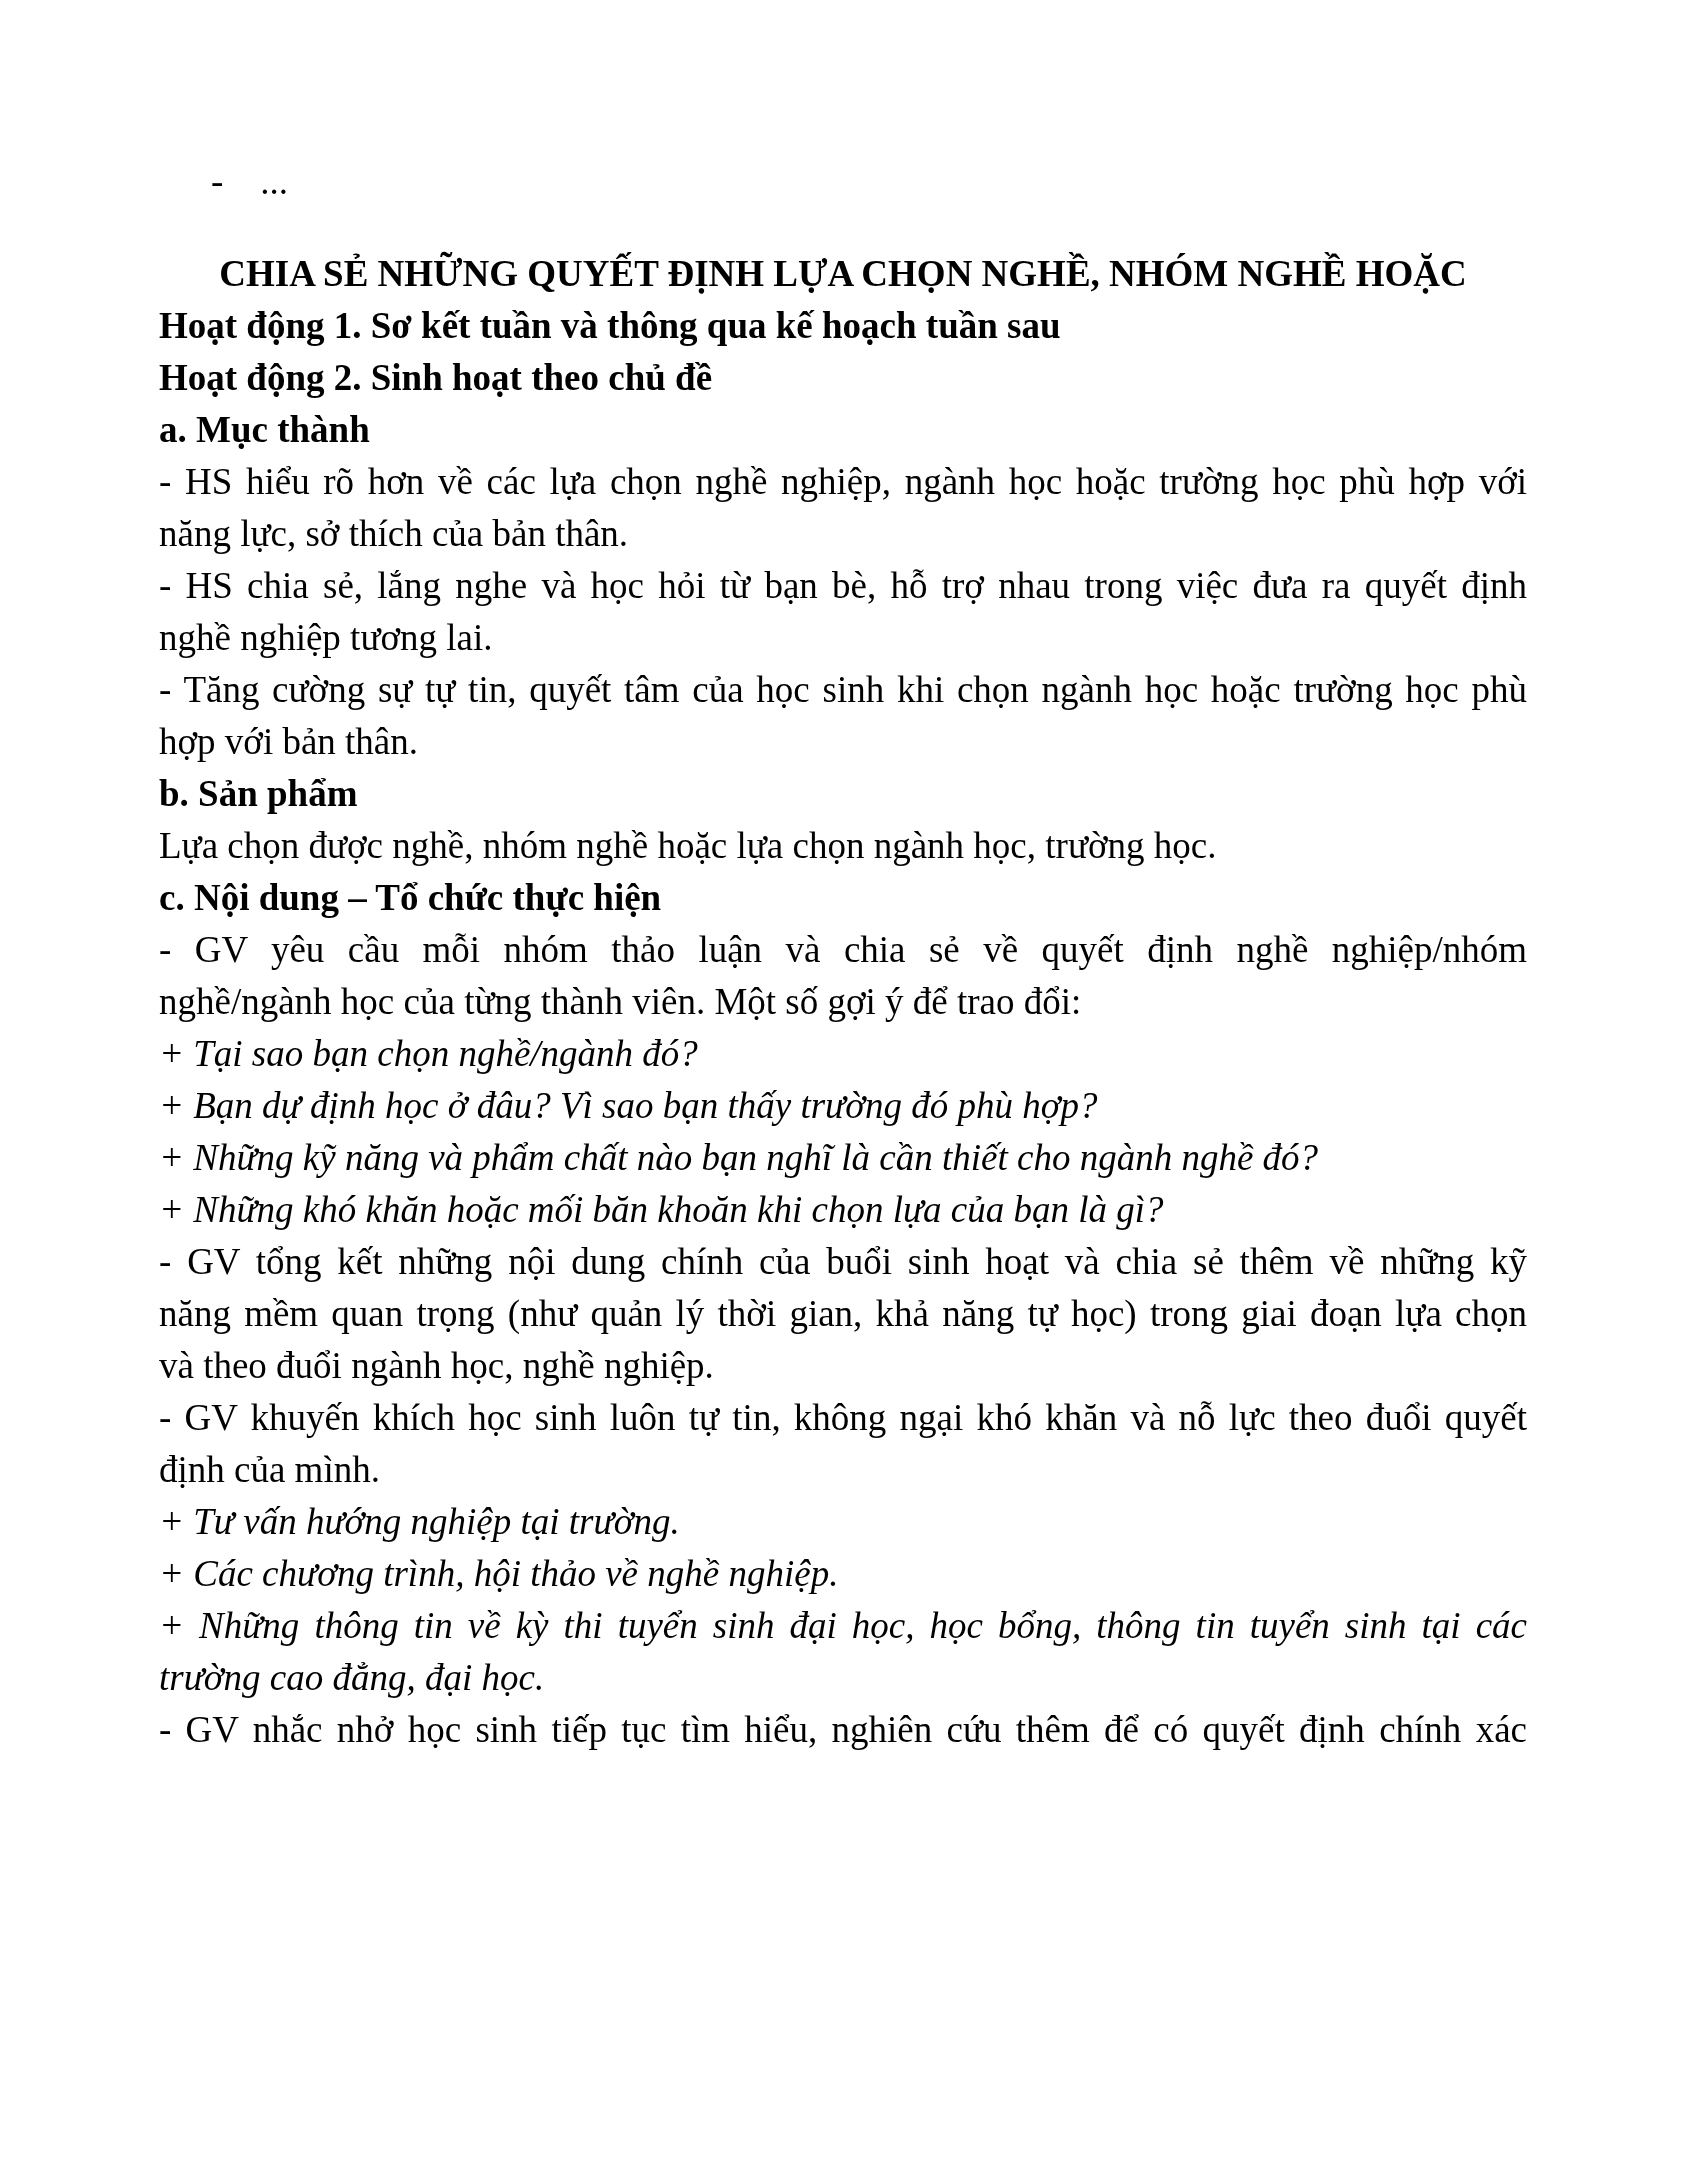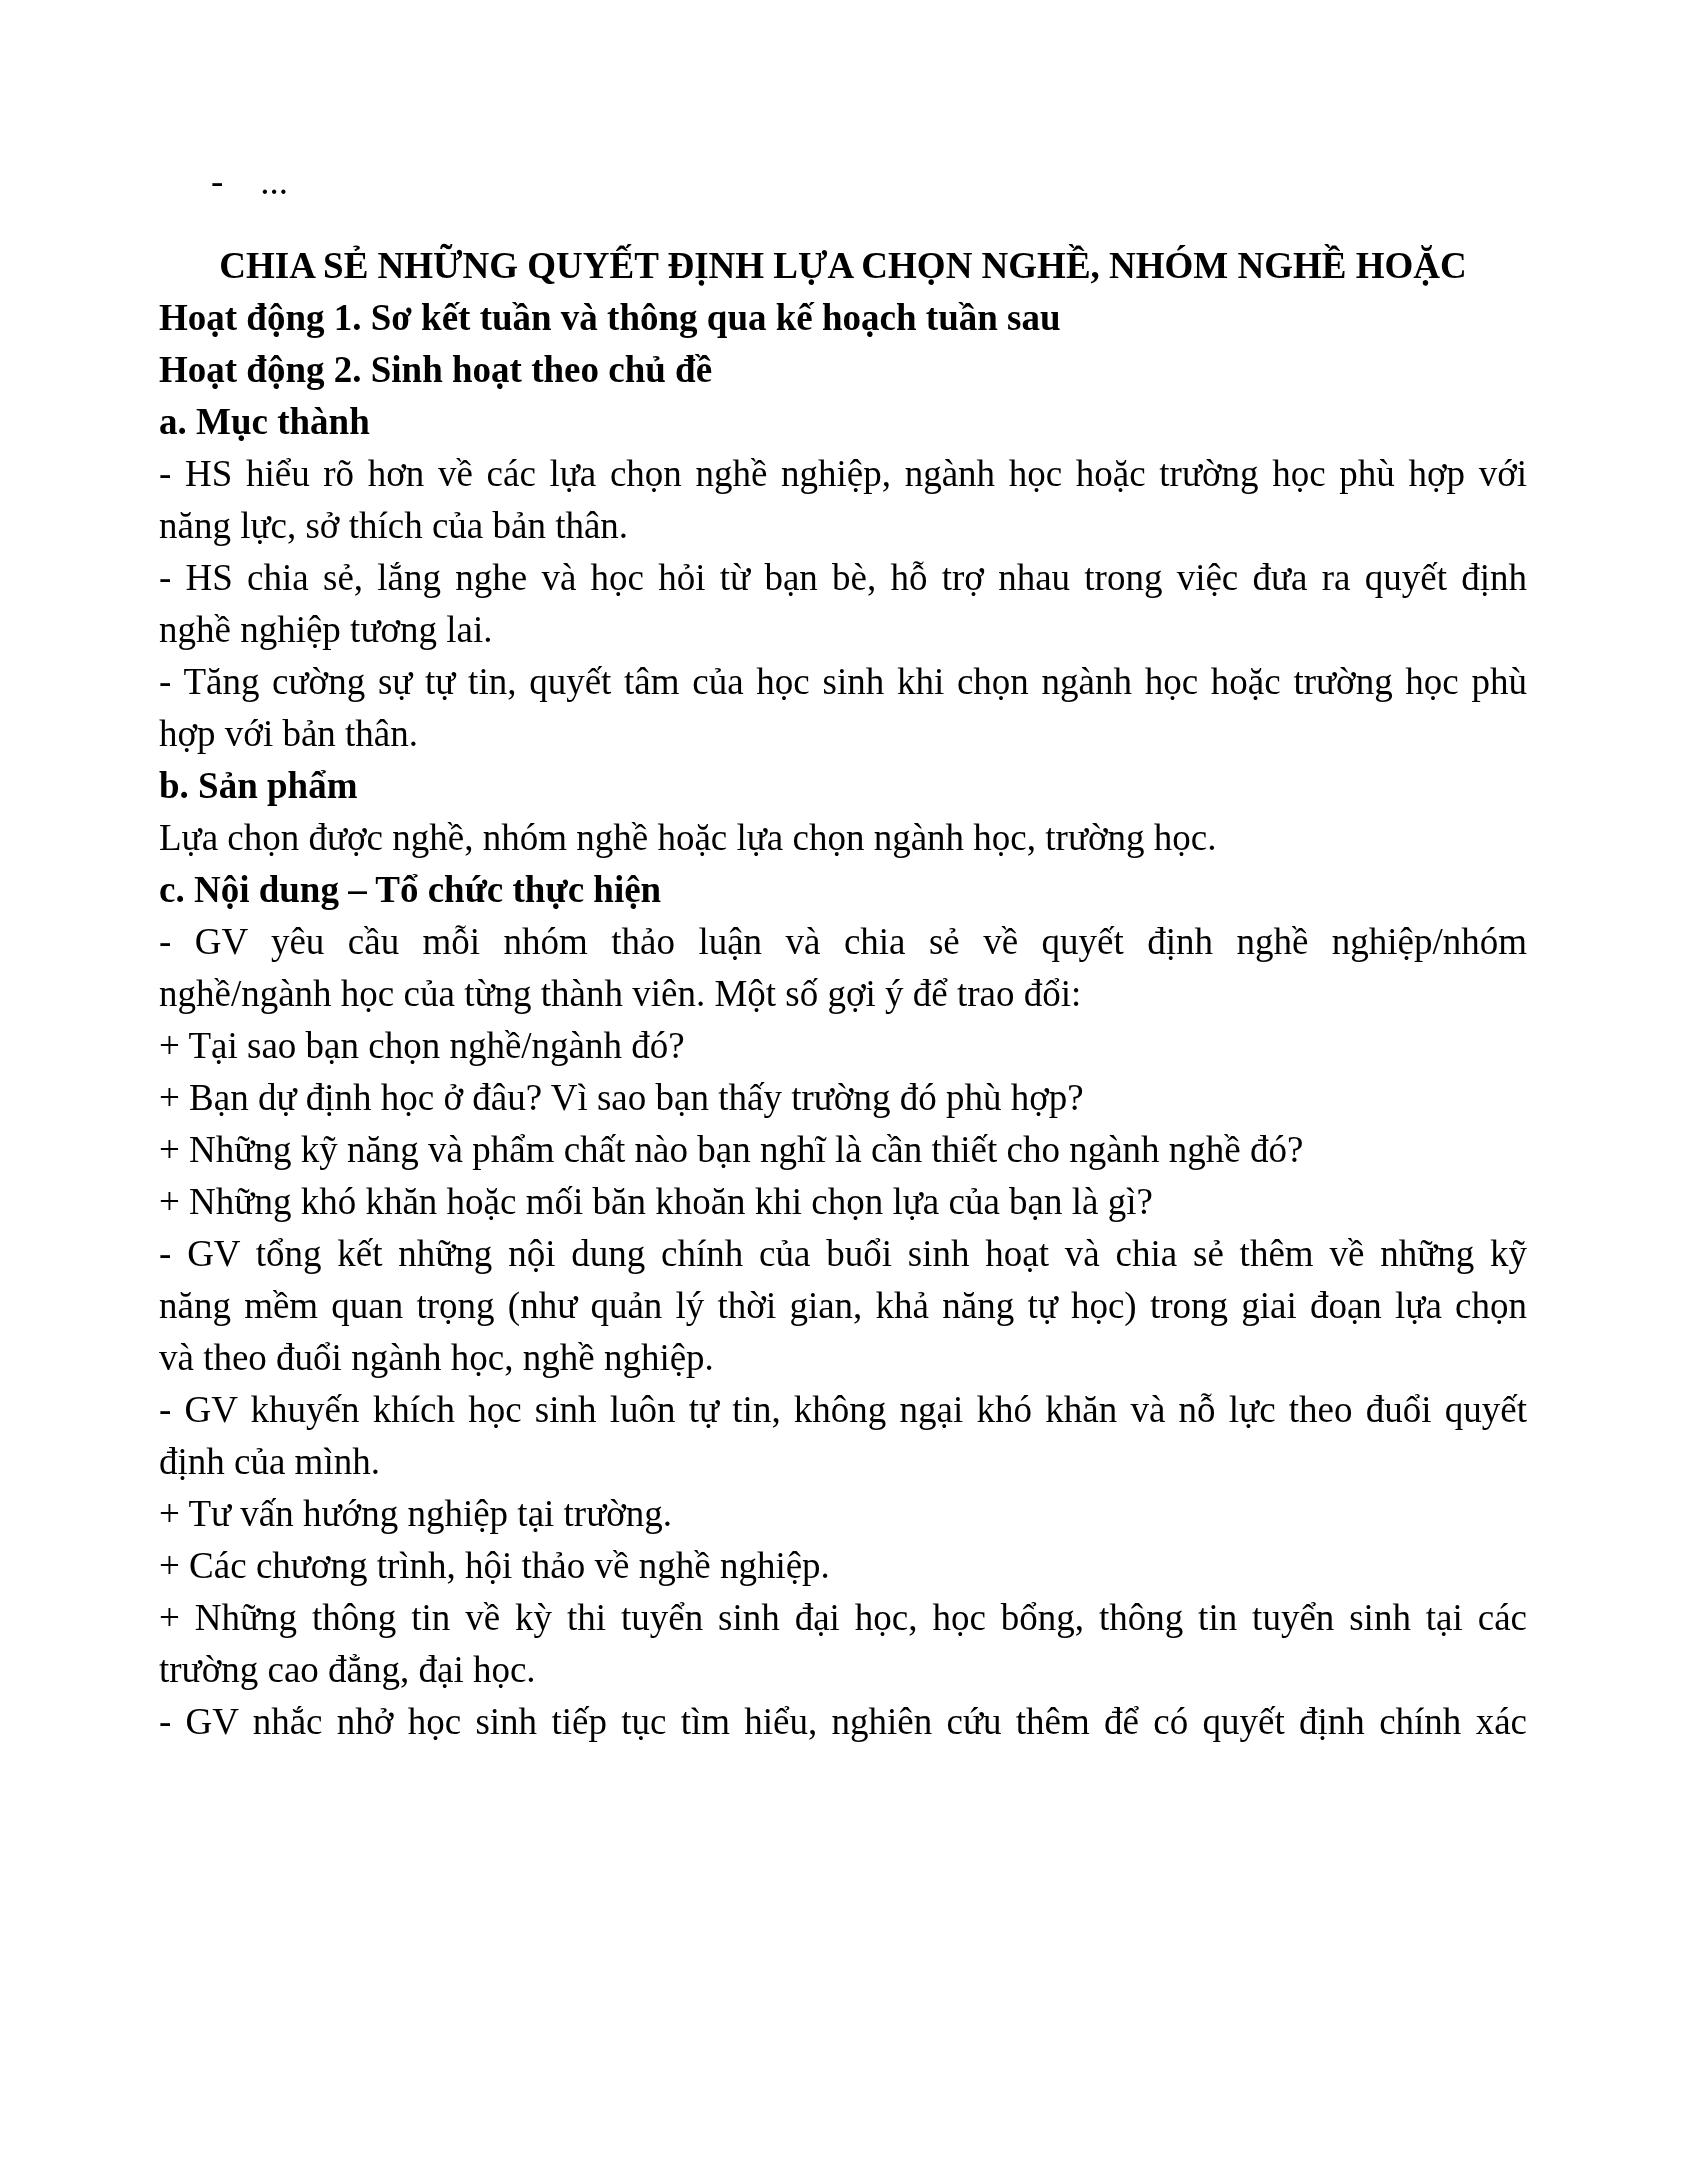--- a/index.html
+++ b/index.html
@@ -25,27 +25,27 @@
     overflow: hidden;
   }
   .content {
     padding: 156px 160px 0 159px;
   }
   .line {
     text-align: left;
     white-space: normal;
   }
   .line.b { font-weight: bold; }
-  .line.i { }
+  .line.i { font-style: italic; }
   .line.c { text-align: center; }
   .line.j {
     text-align: justify;
     text-align-last: justify;
   }
-  .line.gap-before { margin-top: 32px; }
+  .line.gap-before { margin-top: 40px; }
   .intro {
     padding-left: 52px;
   }
   .intro .tab {
     display: inline-block;
     width: 37px;
   }
 </style>
 </head>
 <body>

